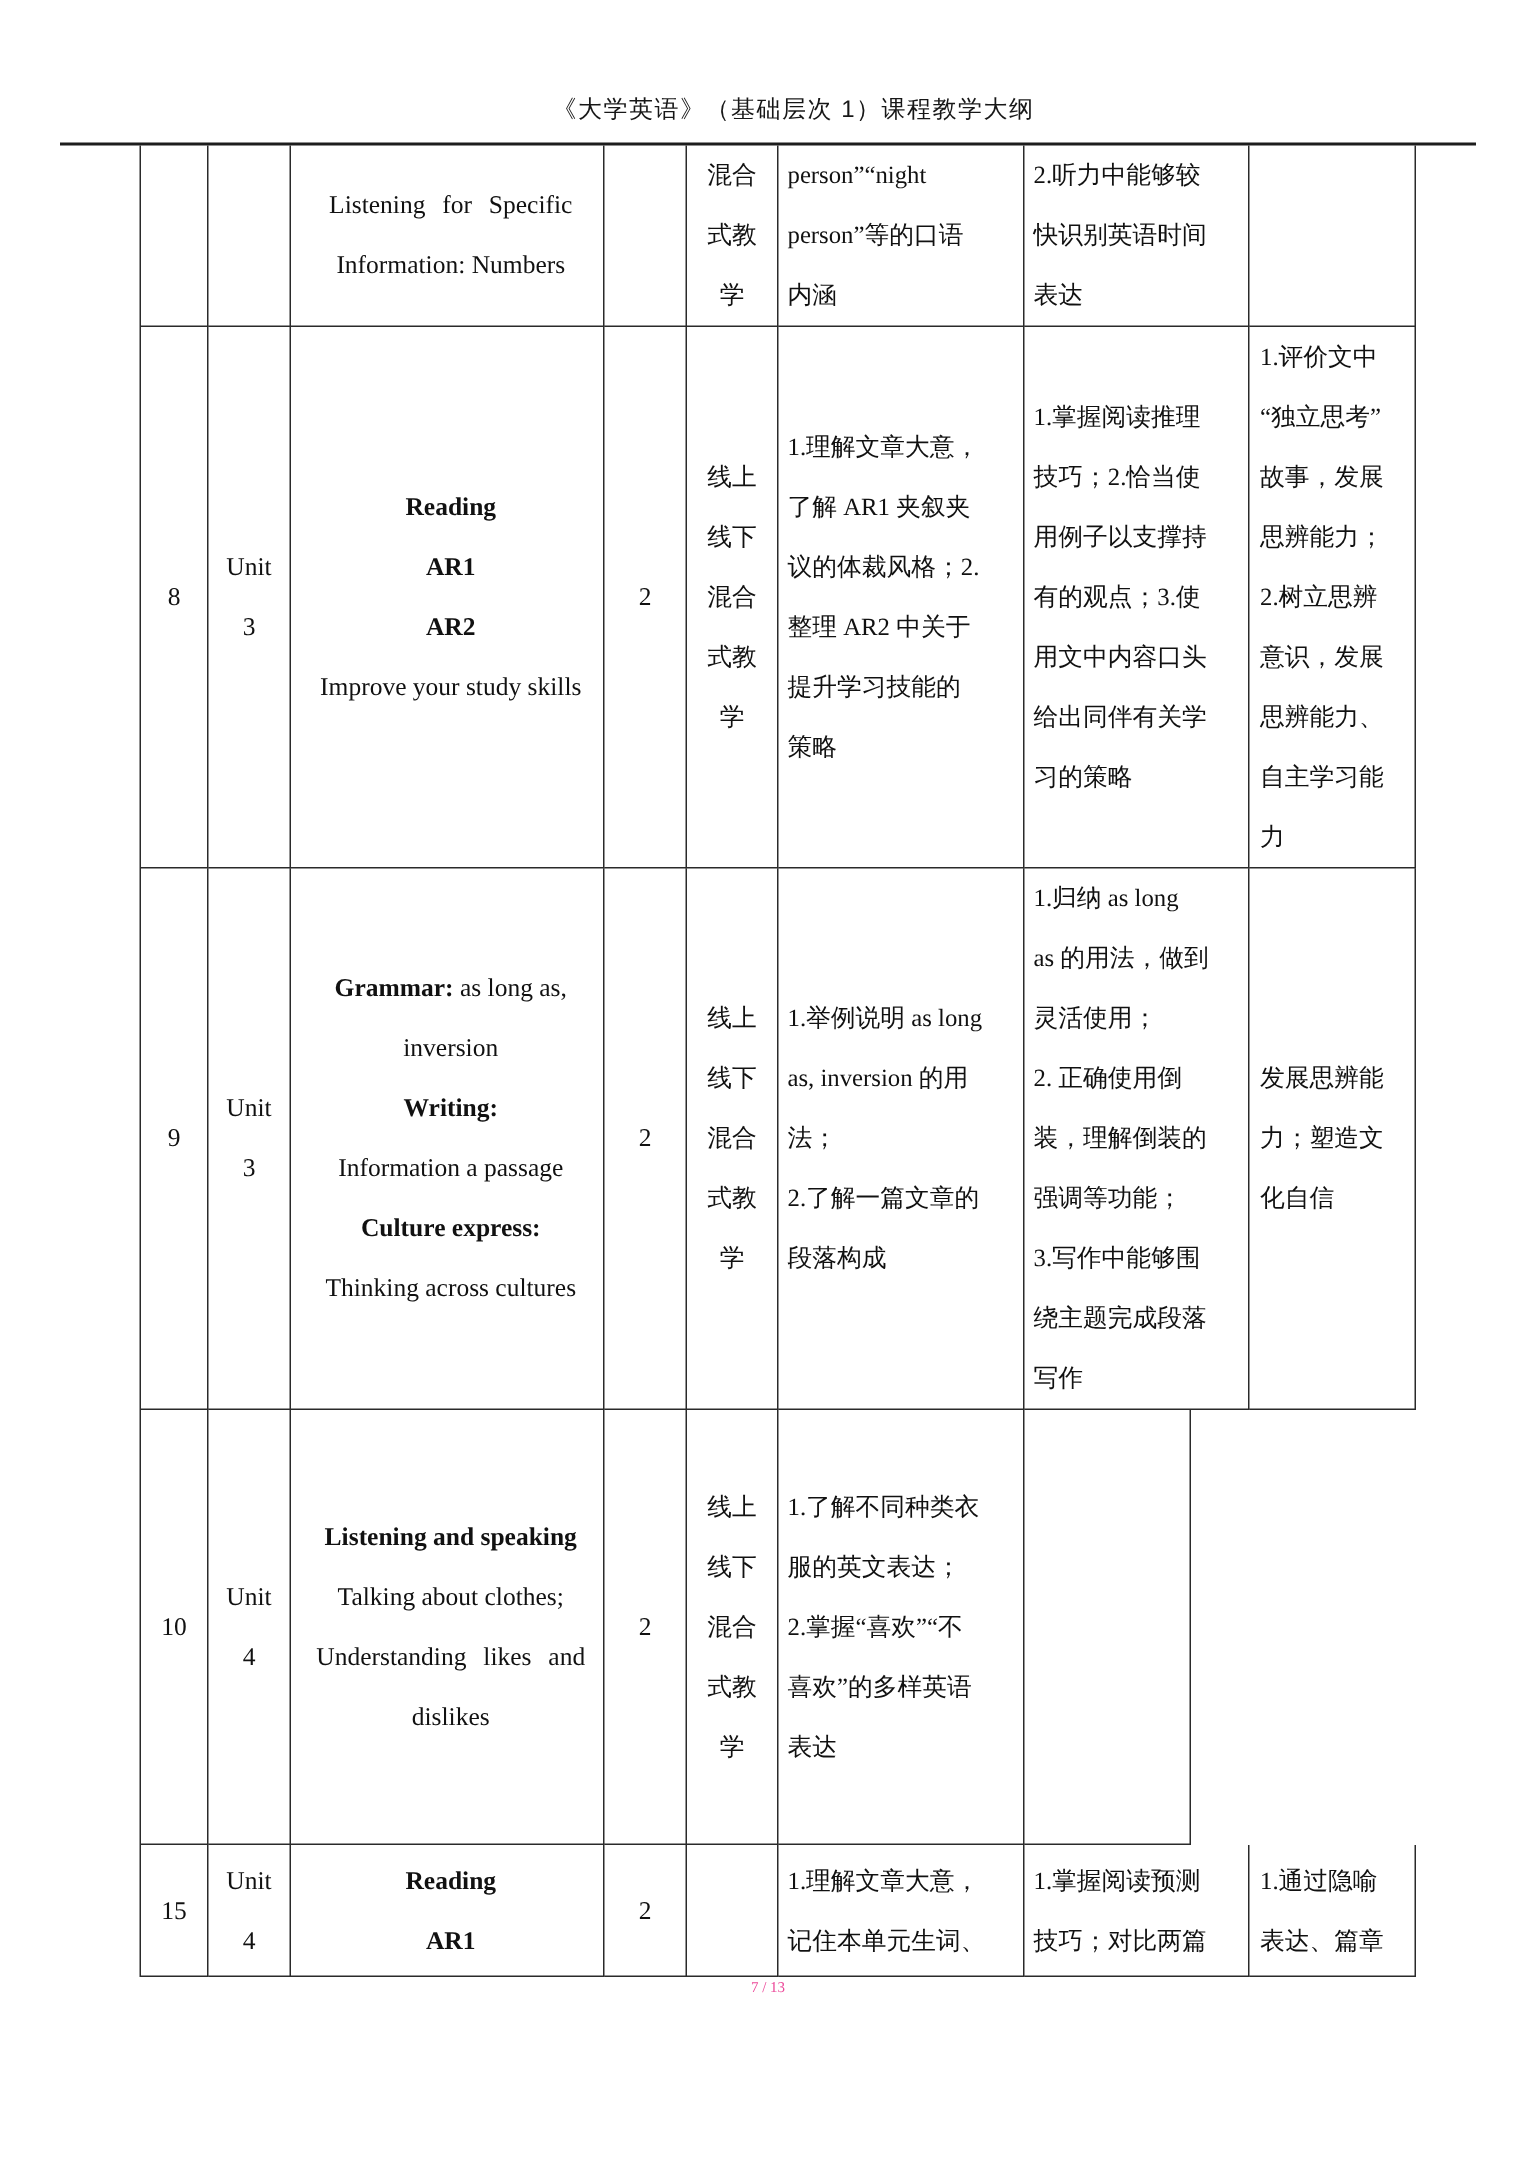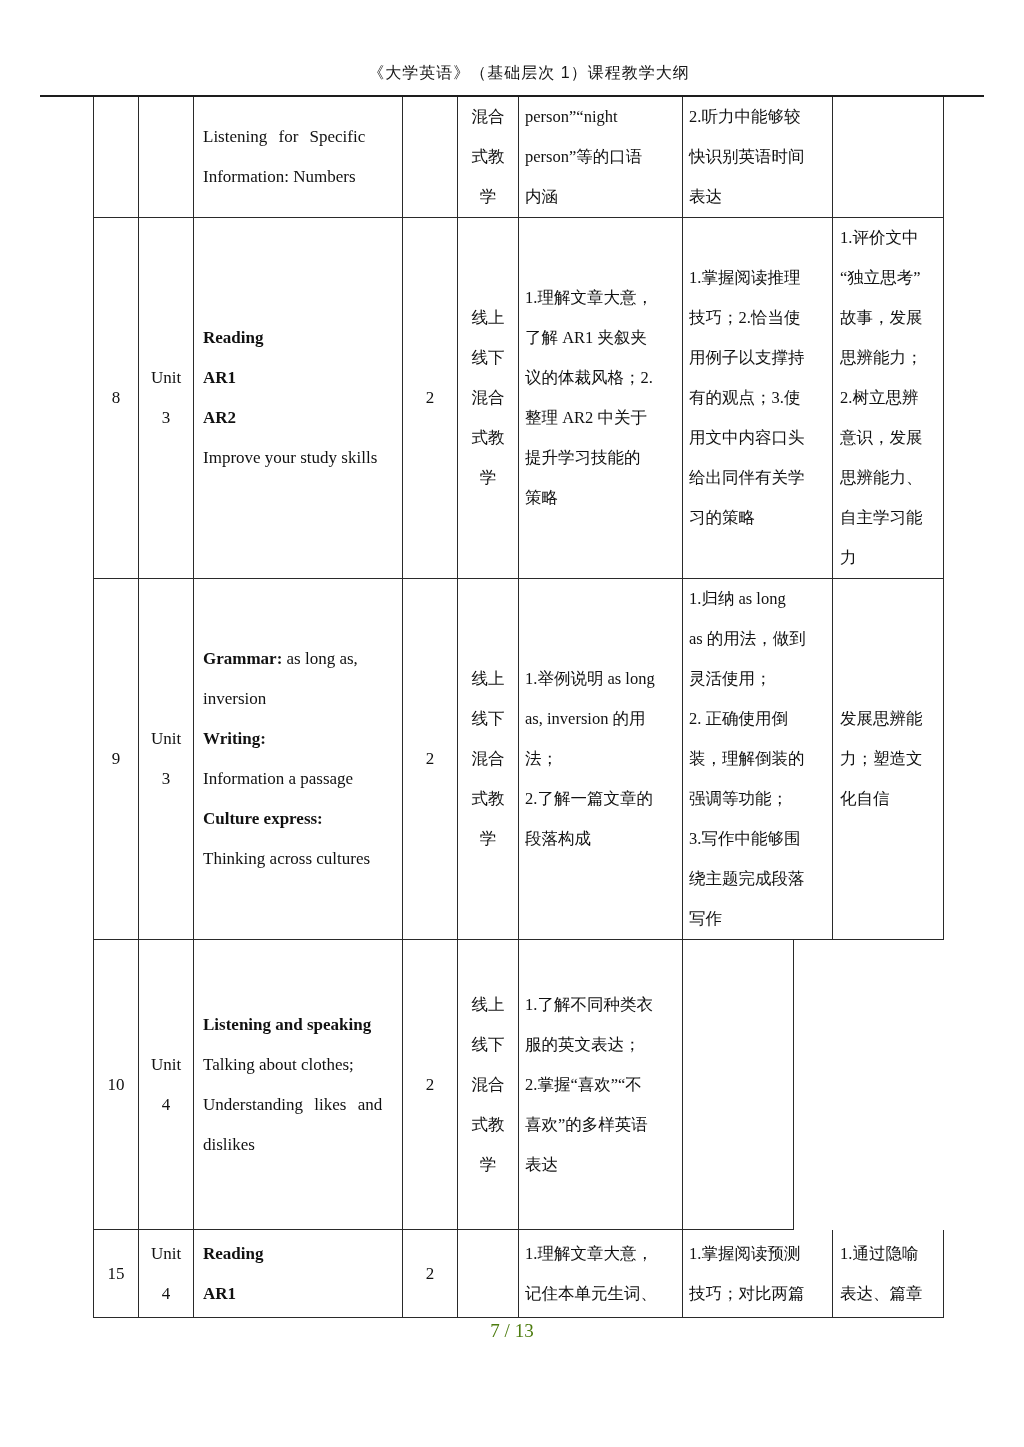--- a/index.html
+++ b/index.html
@@ -16,36 +16,36 @@
     font-size:16px; letter-spacing:1px; color:#171717;padding-left:34px;
   }
   .rule { position:absolute; top:95px; left:40px; width:944px; height:2px; background:#1d1d1d; }
   .tbl { position:absolute; left:93px; top:97px; width:851px; border-left:1.5px solid #2a2a2a; }
   .row { display:flex; }
   .row > div {
     border-right:1.5px solid #2a2a2a; border-bottom:1.5px solid #2a2a2a;
     display:flex; flex-direction:column; justify-content:center; overflow:hidden;
   }
   .h0 { height:121px; } .h1 { height:361px; } .h2 { height:361px; } .h3 { height:290px; } .h4 { height:88px; }
-  .c1 { width:45px; }  .c2 { width:55px; }  .c3 { width:209px; } .c4 { width:55px; }
+  .c1 { width:45px; }  .c2 { width:55px; }  .c3 { width:209px;align-items:center; } .c4 { width:55px; }
   .c5 { width:61px; }  .c6 { width:164px; } .c7 { width:150px; } .c8 { width:111px; }
   .num { font-size:17px; text-align:center; }
   .unit { font-size:17px; line-height:40px; white-space:pre-line; text-align:center; }
   .zh { font-size:16.5px; line-height:40px; white-space:pre-line; }
   .c5 { text-align:center; }
   .c6 { padding-left:6px; padding-right:2px; }
   .c7 { padding-left:6px; padding-right:2px; }
   .c8 { padding-left:7px; padding-right:16px; }
   .c3 { font-size:17px; line-height:40px; padding-left:9px; padding-right:4px; }
   .cl .bseg { font-weight:bold; }
   .ws { word-spacing:7px; }
   .vtop { justify-content:flex-start; }
   .footer {
     position:absolute; top:1320px; left:0; width:100%;
-    text-align:center; font-size:19px; color:#4d7c0f;
+    text-align:center; font-size:10px; color:#ec4899;
   }
 </style>
 </head>
 <body>
 
 <div class="page">
 
   <div class="title">《大学英语》（基础层次 1）课程教学大纲</div>
   <div class="rule"></div>
 

